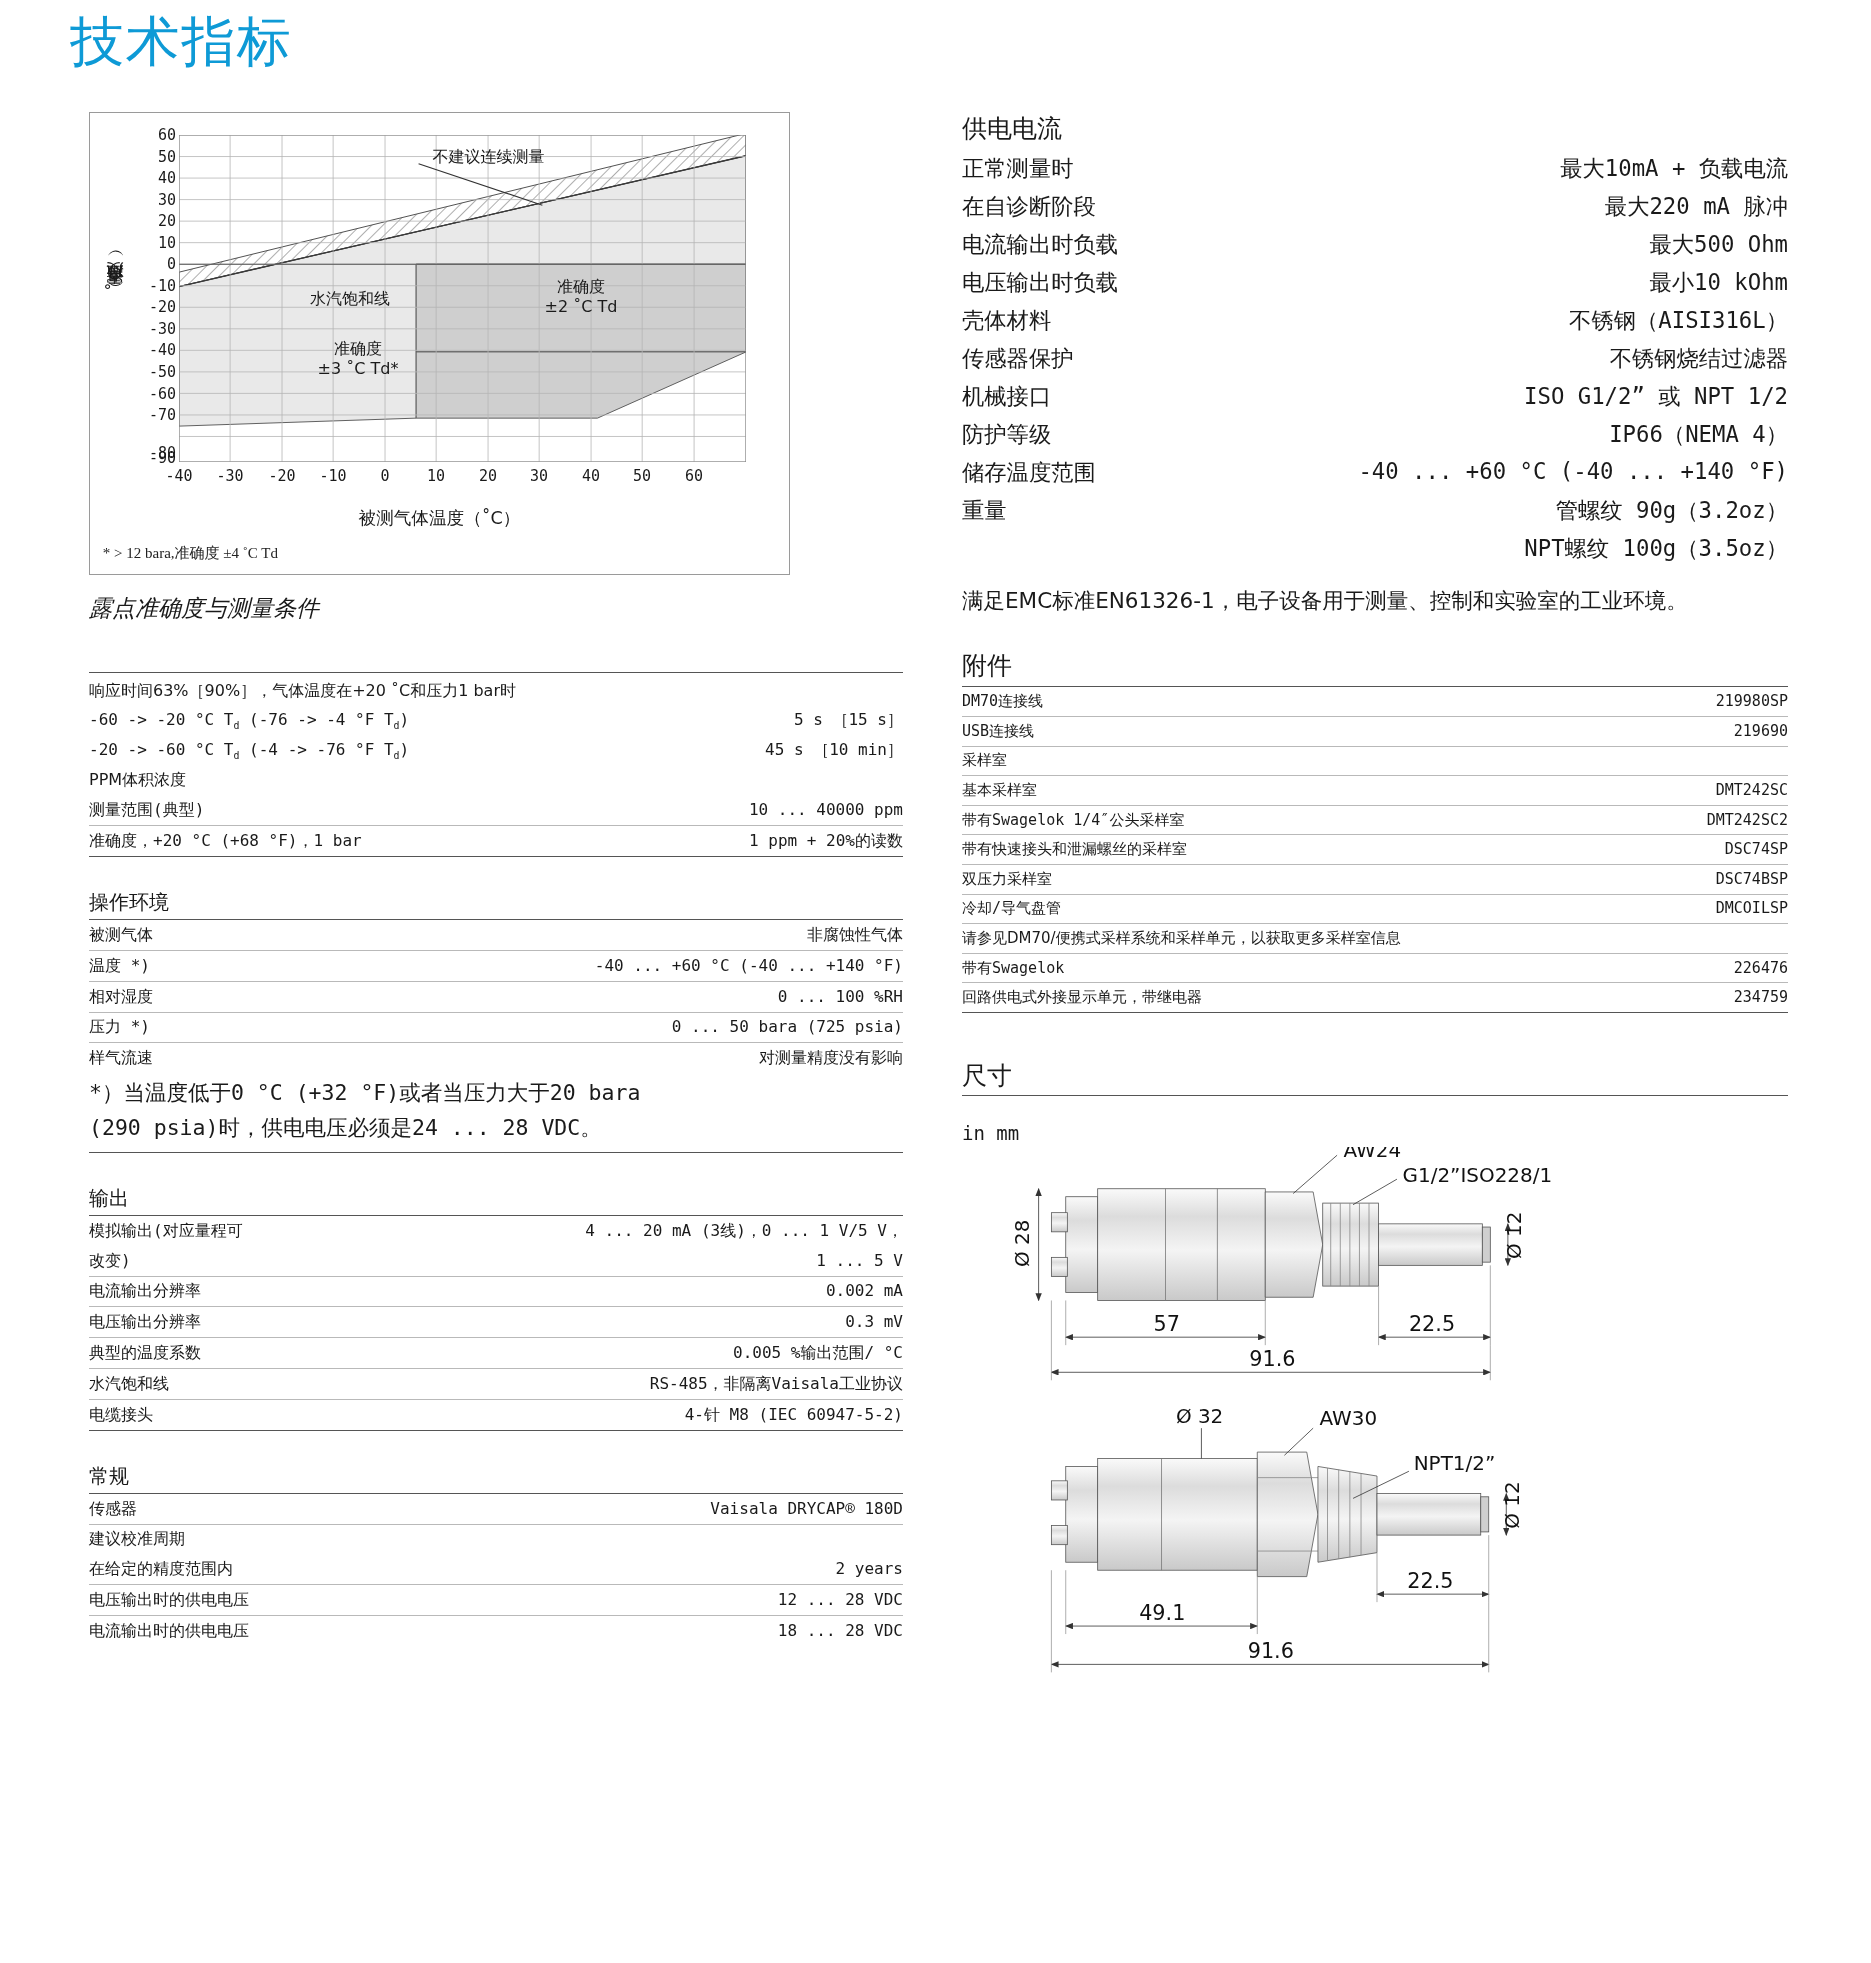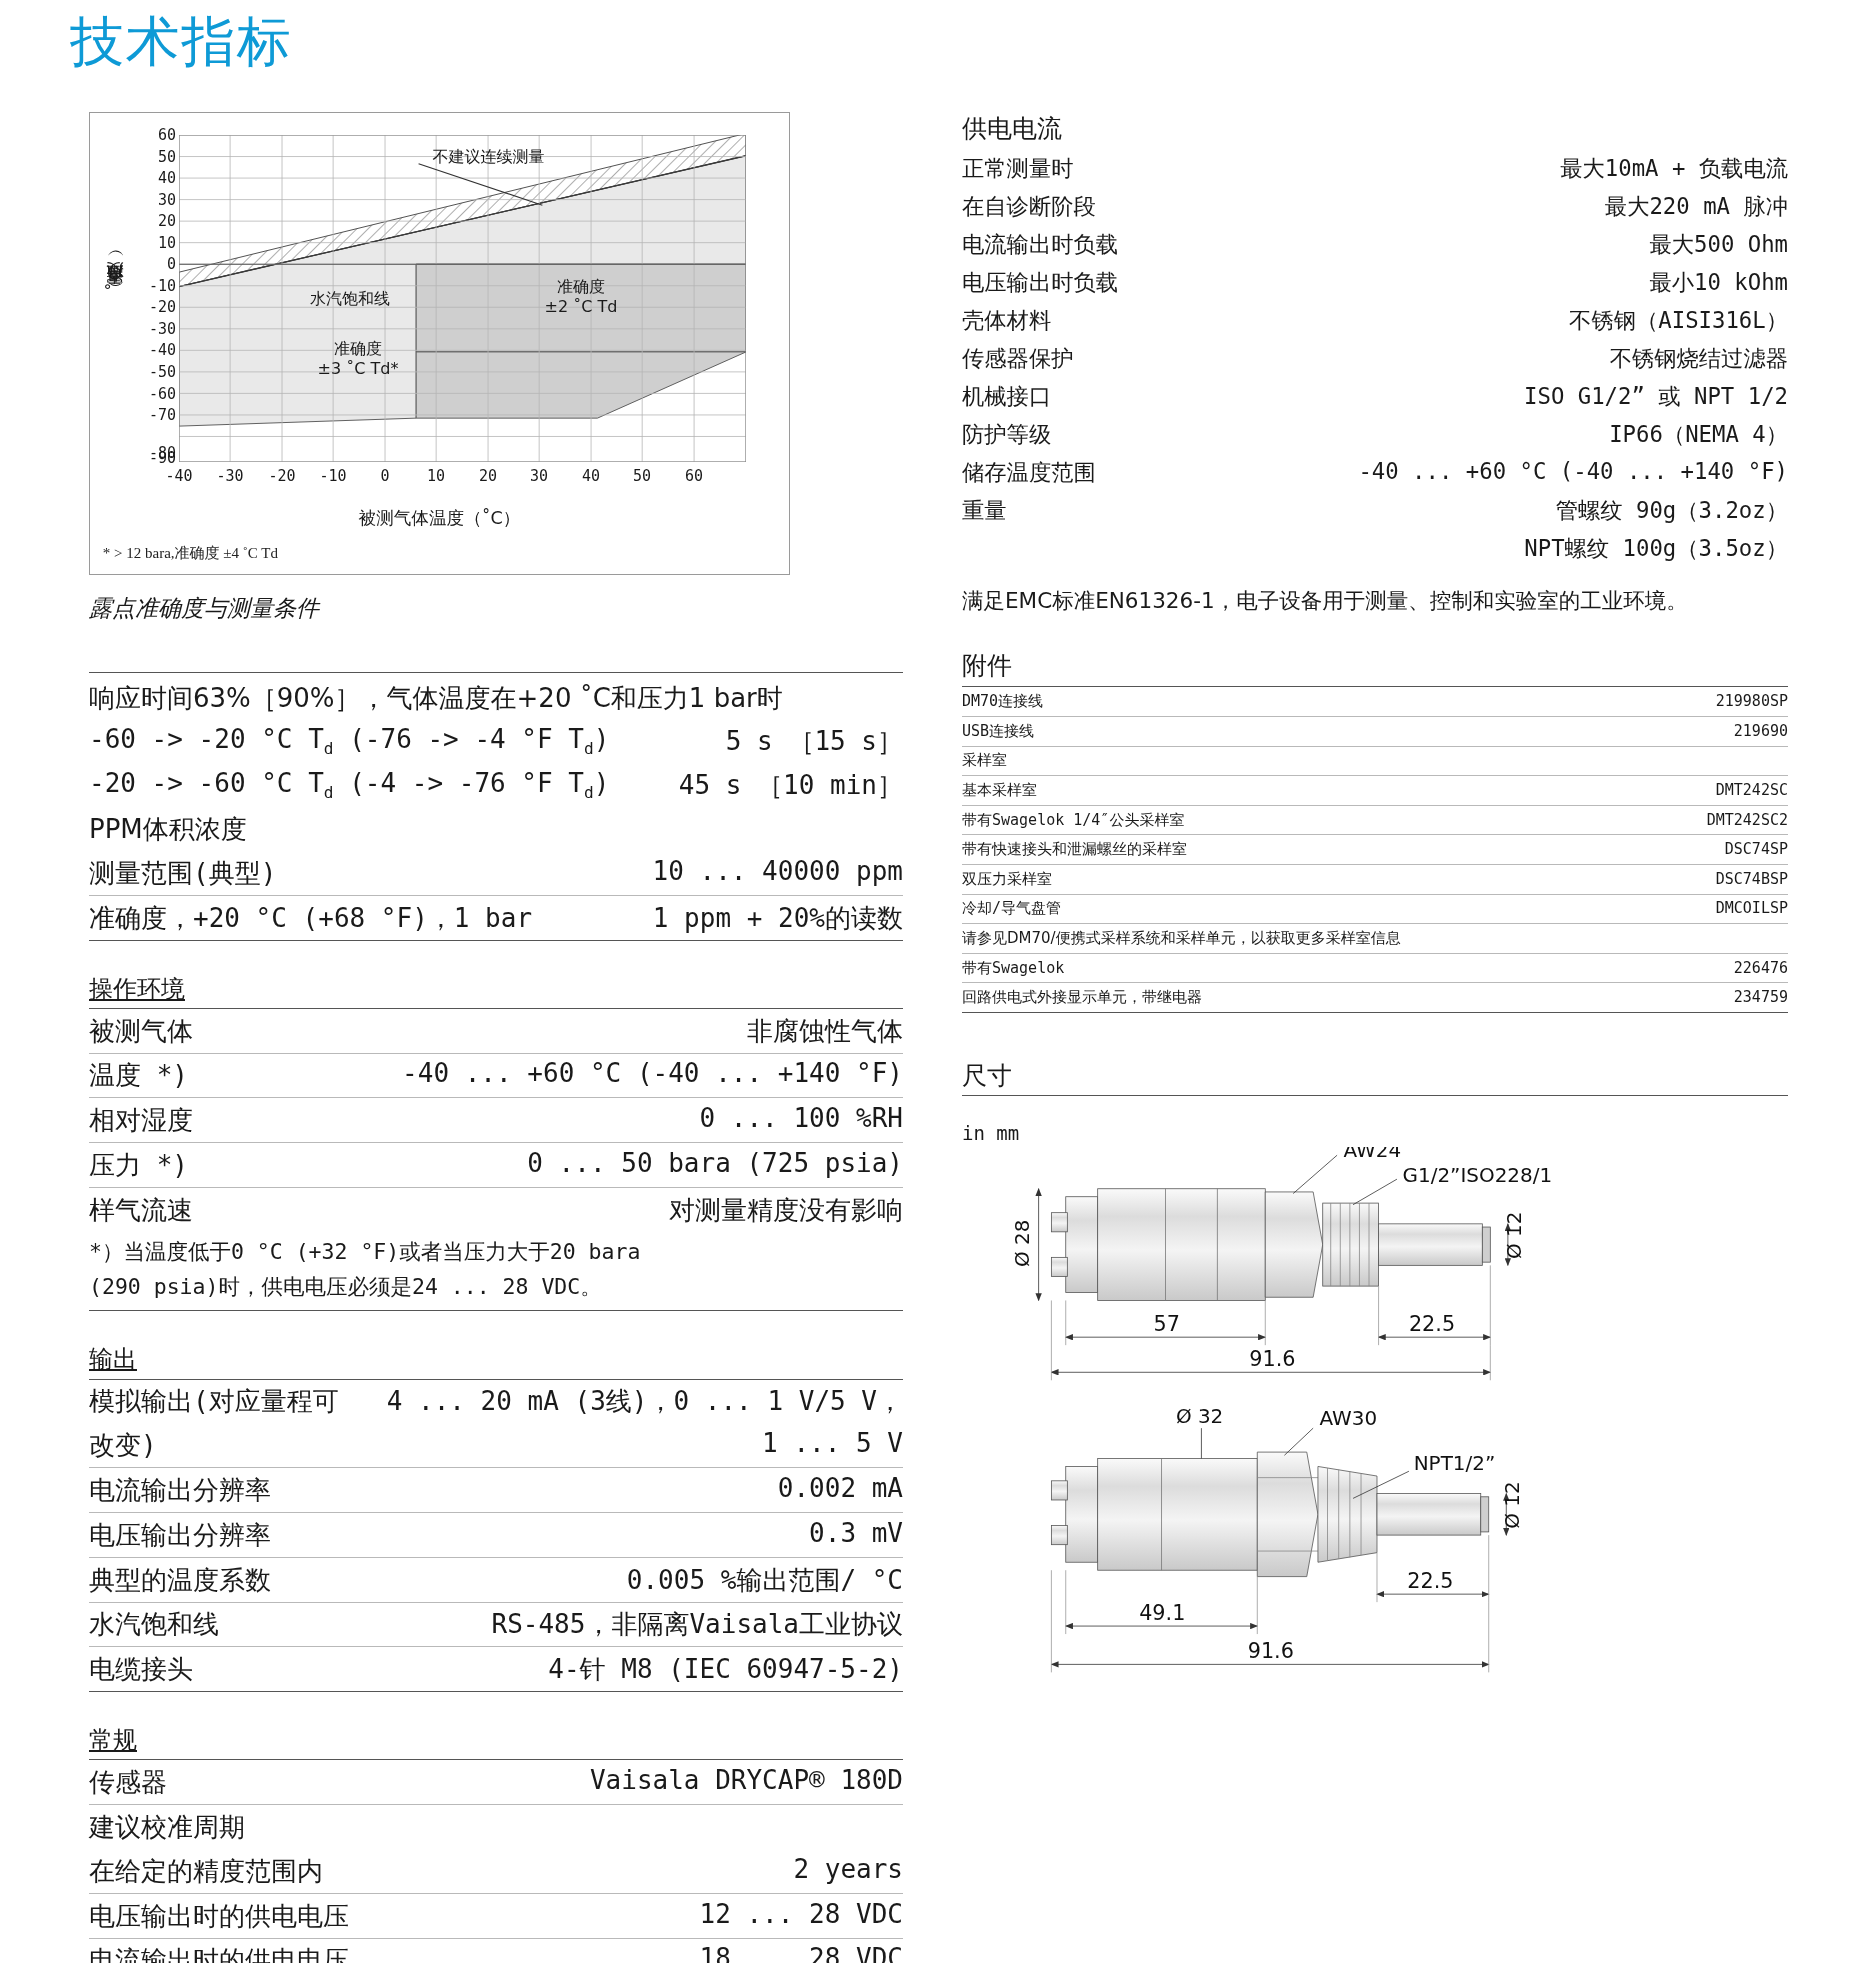--- a/index.html
+++ b/index.html
@@ -72,28 +72,27 @@
   }
   .fig-caption{
     margin-top:17.6px;
     font-size:23px;
     font-family:"DejaVu Serif", serif;
     font-style:italic;
   }
 
   
   .sec-head{
-    font-size:24px;
+    font-size:20px;
     margin-top:32px;margin-bottom:3.2px;
     font-family:"DejaVu Sans", sans-serif;
-    text-decoration:underline;
   }
   table.spec{
     width:100%;border-collapse:collapse;
-    font-size:26px;
+    font-size:16px;
     font-family:"DejaVu Sans Mono", monospace;
   }
   table.spec td{
     padding:4.8px 0 4px 0;
     vertical-align:top;
     border-bottom:0.8px solid #b9b9b9;
   }
   table.spec tr.norule td{border-bottom:none;}
   table.spec td.val{text-align:right;}
   td.l1{padding-left:37px;}

